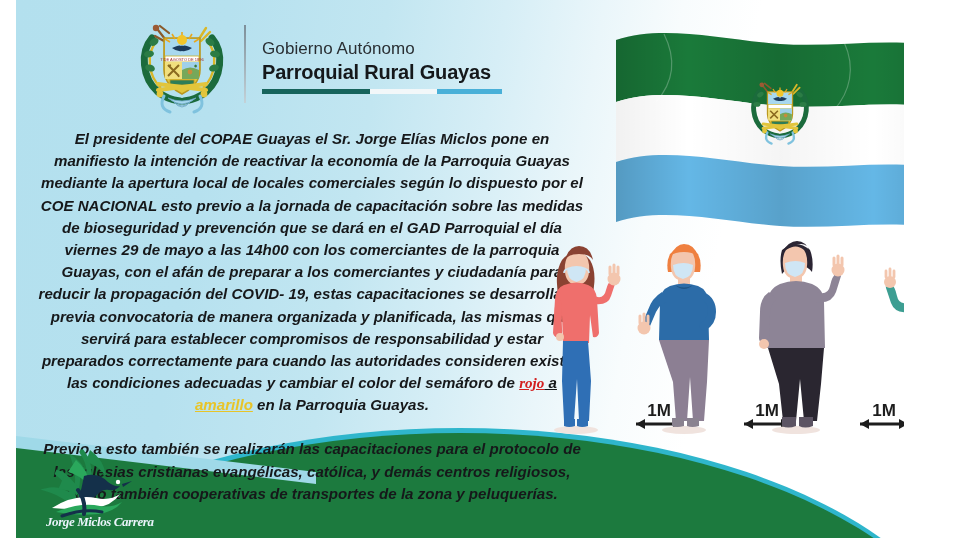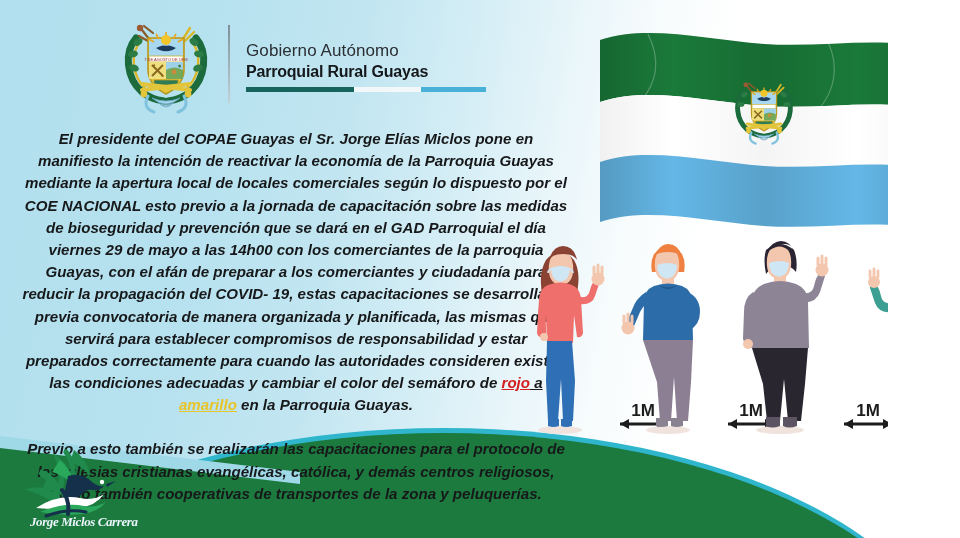--- a/index.html
+++ b/index.html
@@ -4,21 +4,21 @@
 <style>
   * { margin:0; padding:0; box-sizing:border-box; }
   html,body { width:960px; height:538px; }
   body {
     font-family:"Liberation Sans", sans-serif;
     background:#ffffff;
     overflow:hidden;
     position:relative;
   }
   #poster {
-    position:absolute; left:0; top:0; width:888px; height:538px;
+    position:absolute; left:16px; top:0; width:888px; height:538px;
     overflow:hidden;
     background:linear-gradient(100deg,
         #b3e0ee 0%,
         #b6e1ef 22%,
         #c2e6f1 38%,
         #d6eef6 50%,
         #eaf6fa 60%,
         #f8fcfd 68%,
         #ffffff 76%,
         #ffffff 100%);
@@ -54,39 +54,39 @@
   .header-divider {
     width:2px; height:78px; margin:0 16px 0 14px;
     background:linear-gradient(#7d8f99,#c3d2d8);
   }
   .header-text { padding-top:4px; }
   .ht-line1, .ht-line2 {
     font-size:17px; color:#2a2f33; letter-spacing:.1px; line-height:1.28;
     font-family:"Liberation Sans", sans-serif;
   }
   .ht-line3 {
-    font-size:16px; font-weight:bold; color:#15181b; letter-spacing:-.2px;
+    font-size:20px; font-weight:bold; color:#15181b; letter-spacing:-.2px;
     margin-top:1px; line-height:1.18;
   }
   .ht-bars { display:flex; width:240px; height:5px; margin-top:5px; }
   .bar-a { flex:0 0 45%; background:#17645c; }
   .bar-b { flex:0 0 28%; background:#f2f7f9; }
   .bar-c { flex:1 1 auto; background:#49b0d8; }
 
   
   .body-text {
     position:absolute; left:22px; top:128px; width:548px;
     text-align:center;
     font-style:italic; font-weight:bold;
     font-size:15.1px; line-height:1.47;
     color:#16181a;
     font-family:"Liberation Sans", sans-serif;
   }
   .para2 { margin-top:22px; }
-  .hl-rojo { color:#d32020; text-decoration:underline; }
+  .hl-rojo { color:#d32020; text-decoration:underline;font-family:Liberation Serif, serif; }
   .hl-a { color:#16181a; text-decoration:underline; }
   .hl-amar { color:#e8c428; text-decoration:underline; }
 
   
   .flag { position:absolute; left:578px; top:18px; width:372px; height:218px; }
 
   
   .people { position:absolute; left:528px; top:238px; width:432px; height:202px; }
 
   .logo-bird { position:absolute; left:22px; bottom:8px; width:126px; height:84px;text-decoration:underline; }

